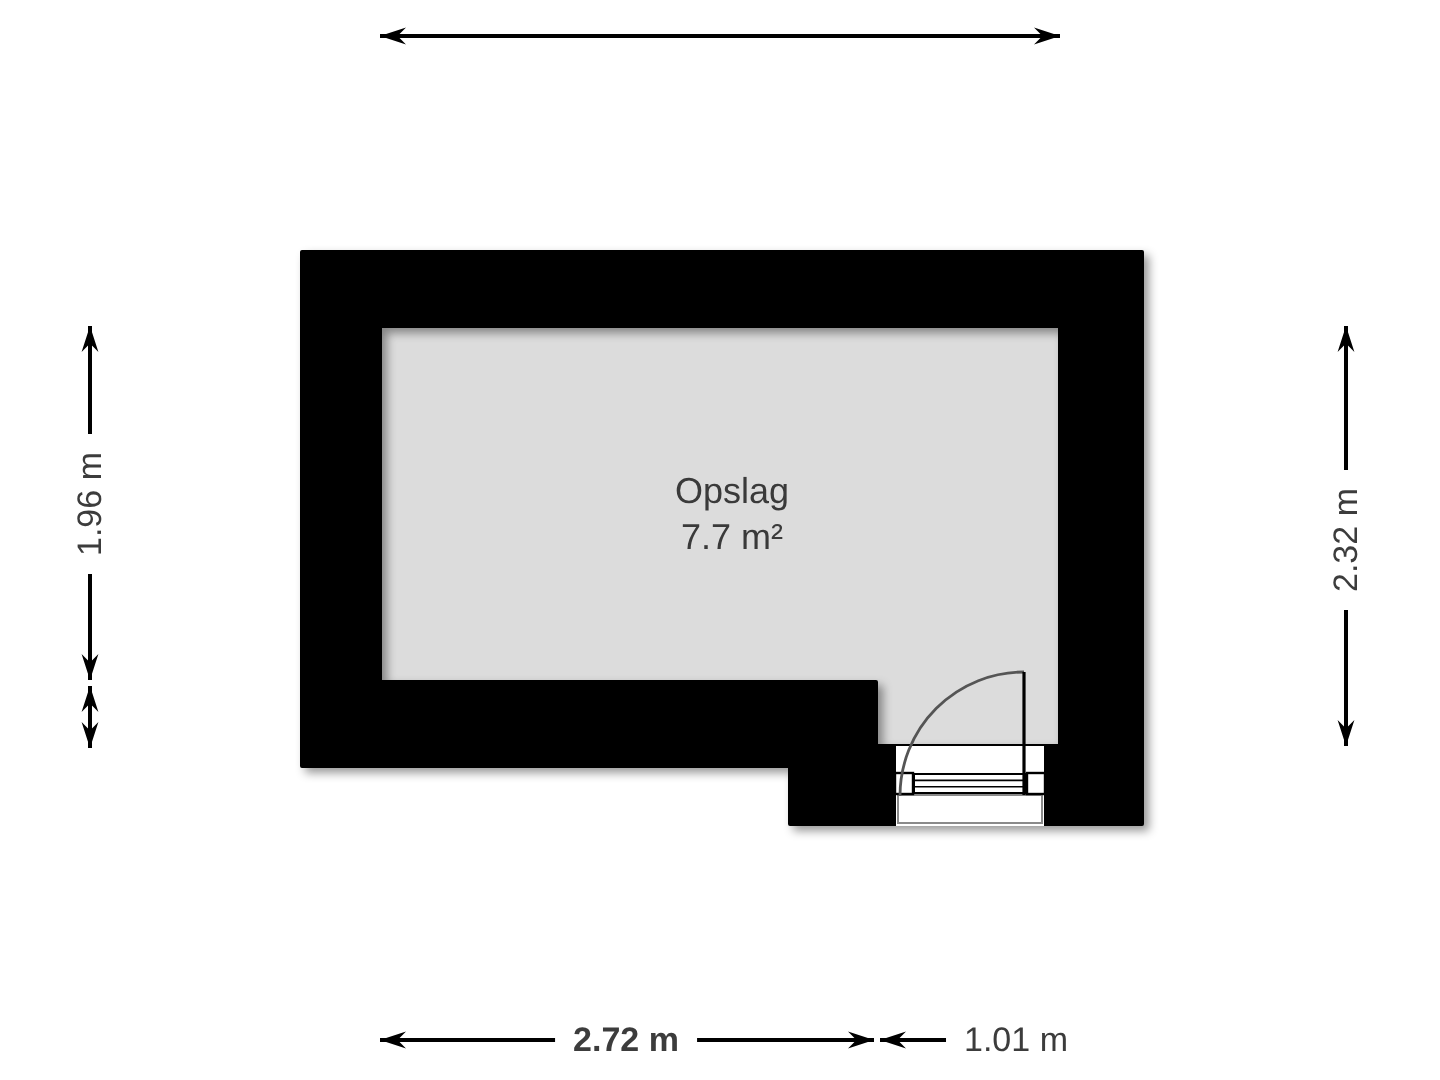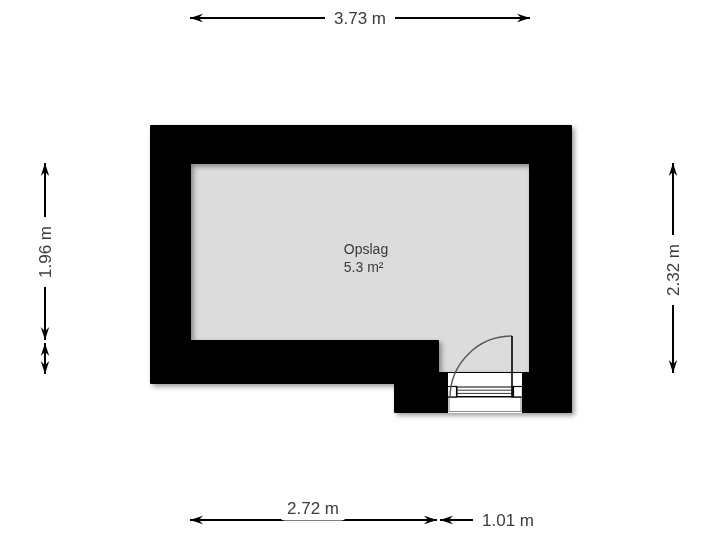--- a/index.html
+++ b/index.html
@@ -19,22 +19,23 @@
     line-height:1;
     padding:4px 9px;
     border-radius:7px;
     white-space:nowrap;
     transform:translate(-50%,-50%);
   }
   .pill.vertical{transform:translate(-50%,-50%) rotate(-90deg);}
   .room-label{
     position:absolute;
     transform:translate(-50%,-50%);
+    text-align:center;
     color:#3a3a3a;
-    font-size:14px;
+    font-size:18px;
     line-height:1.3;
     white-space:nowrap;
   }
 </style>
 </head>
 <body>
 
 <div class="stage">
 
   <svg width="720" height="540" viewBox="0 0 720 540">
@@ -66,28 +67,27 @@
     <g stroke="#000000" stroke-width="2">
       <line x1="190" y1="18" x2="530" y2="18" marker-start="url(#dimArrow)" marker-end="url(#dimArrow)"></line>
       <line x1="45" y1="163" x2="45" y2="340" marker-start="url(#dimArrow)" marker-end="url(#dimArrow)"></line>
       <line x1="45" y1="343" x2="45" y2="374" marker-start="url(#dimArrow)" marker-end="url(#dimArrow)"></line>
       <line x1="673" y1="163" x2="673" y2="373" marker-start="url(#dimArrow)" marker-end="url(#dimArrow)"></line>
       <line x1="190" y1="520" x2="437" y2="520" marker-start="url(#dimArrow)" marker-end="url(#dimArrow)"></line>
       <line x1="440" y1="520" x2="530" y2="520" marker-start="url(#dimArrow)" marker-end="url(#dimArrow)"></line>
     </g>
   </svg>
 
-  <div class="pill" style="left:360px;top:18px;">3.73 m</div>
 
   <div class="pill vertical" style="left:45px;top:252px;">1.96 m</div>
 
   <div class="pill vertical" style="left:673px;top:270px;">2.32 m</div>
 
-  <div class="pill" style="left:313px;top:508px;">2.72 m</div>
+  <div class="pill" style="left:313px;top:520px;font-weight:bold;">2.72 m</div>
 
   <div class="pill" style="left:508px;top:520px;">1.01 m</div>
 
   <div class="room-label" style="left:366px;top:258px;">
     <div>Opslag</div>
-    <div>5.3 m²</div>
+    <div>7.7 m²</div>
   </div>
 
 </div>
 
 </body></html>

